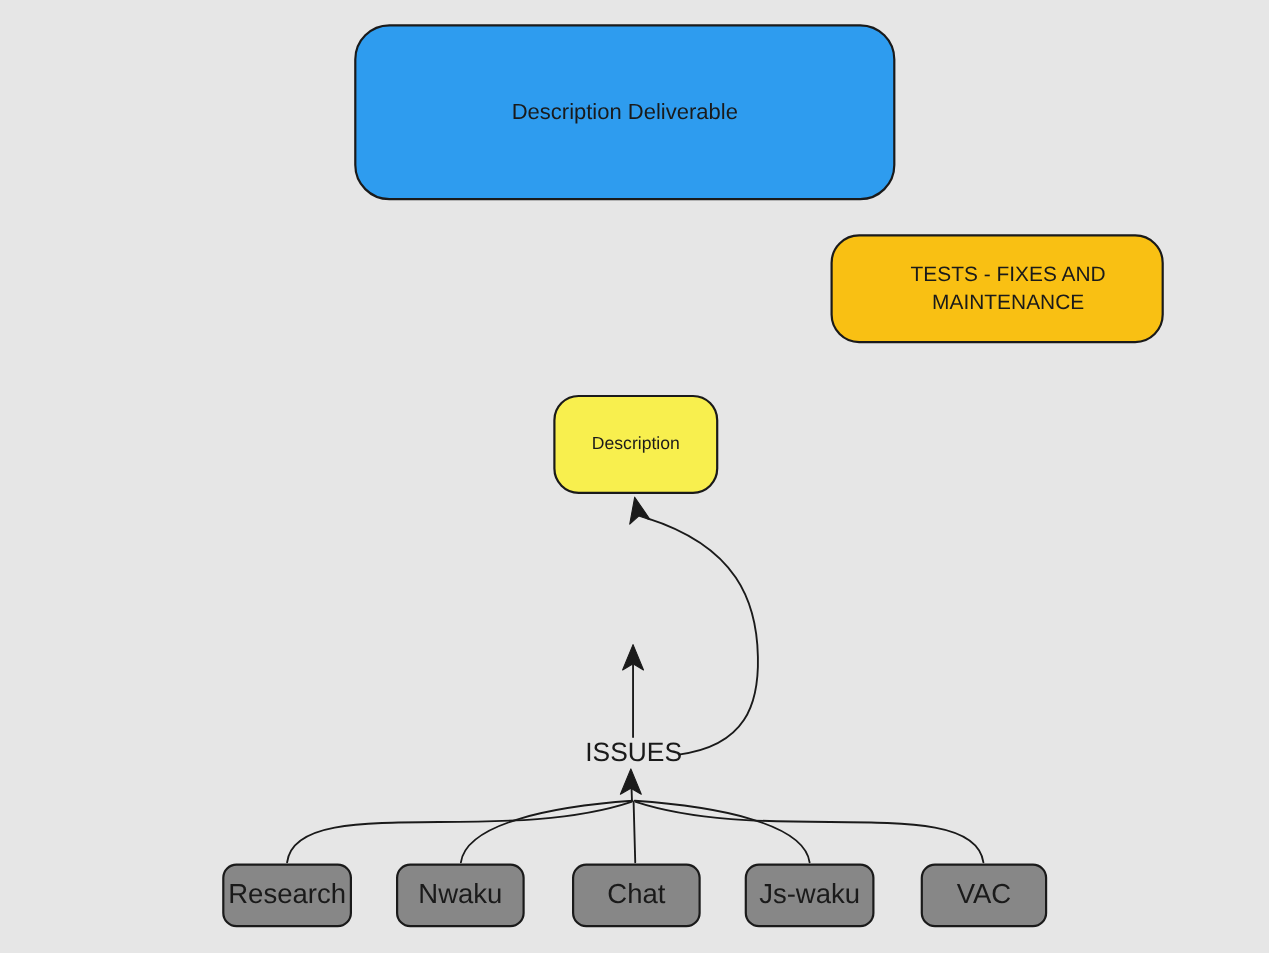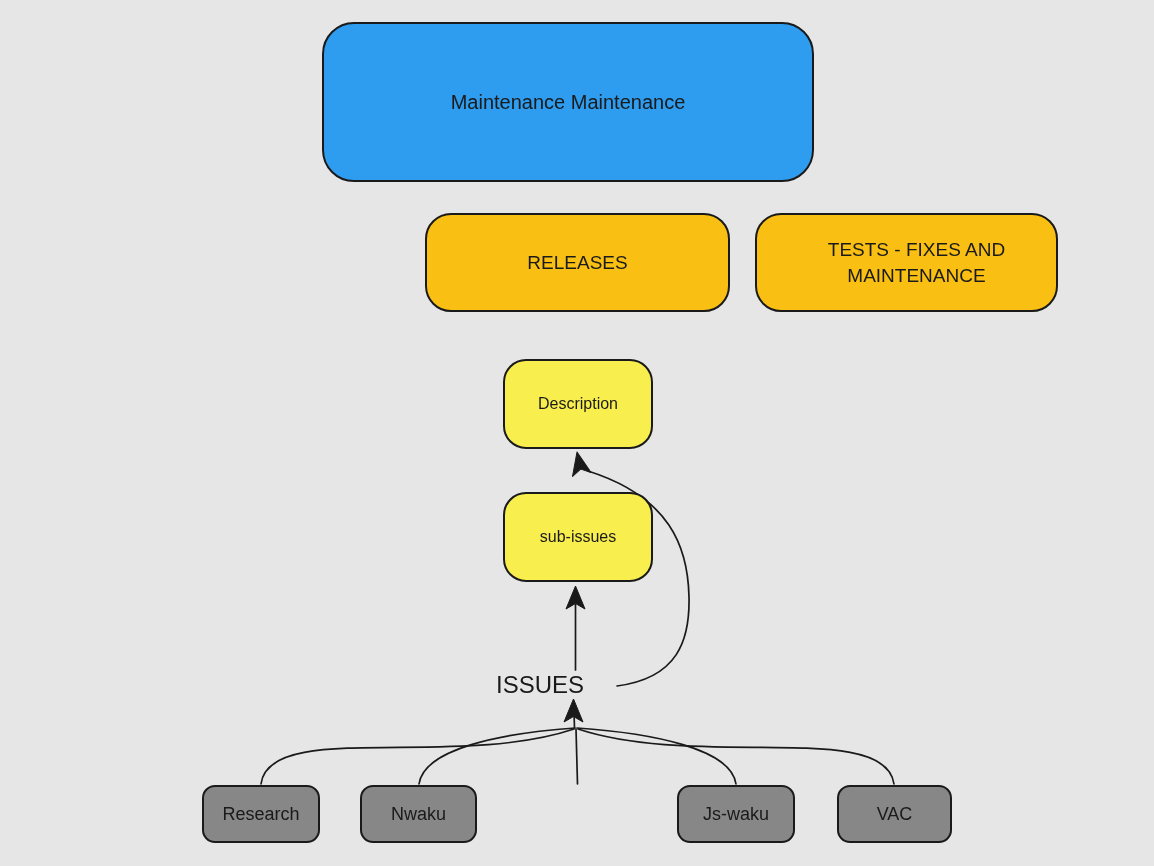--- a/index.html
+++ b/index.html
@@ -47,30 +47,30 @@
     left: 503px; width: 150px; height: 90px;
     border-radius: 23px;
     background: #f8ef4e;
     font-size: 16px;
   }
   .node-description { top: 359px; }
   .node-subissues   { top: 492px; }
   .issues-label {
     position: absolute;
     left: 496px; top: 671px; width: 160px;
-    text-align: left;
+    text-align: center;
     font-size: 24px;
     color: #1a1a1a;
     user-select: none;
   }
   .node-source {
     top: 785px; height: 58px;
     border-radius: 13px;
     background: #878787;
-    font-size: 18px;
+    font-size: 25px;
   }
   .node-research { left: 202px; width: 118px; }
   .node-nwaku    { left: 360px; width: 117px; }
   .node-chat     { left: 520px; width: 117px; }
   .node-jswaku   { left: 677px; width: 118px; }
   .node-vac      { left: 837px; width: 115px; }
   #edge-layer {
     position: absolute;
     left: 0; top: 0;
     width: 1154px; height: 866px;
@@ -105,44 +105,41 @@
     <polygon class="arrowhead" transform="translate(573.5,699)" points="0,0 -9.5,23 0,17.5 9.5,23"></polygon>
 
     <path class="edge" d="M 575.5 670 L 575.5 604"></path>
     <polygon class="arrowhead" transform="translate(575.5,586)" points="0,0 -9.5,23 0,17.5 9.5,23"></polygon>
 
     <path class="edge" d="M 617 686 C 678 678, 690 640, 689 597 C 688 547, 670 497, 588 471"></path>
     <polygon class="arrowhead" transform="translate(577,452) rotate(-12)" points="0,0 -9.5,23 0,17.5 9.5,23"></polygon>
   </svg>
 
   <div class="node node-root">
-    <span>Maintenance Maintenance</span>
+    <span>Description Deliverable</span>
   </div>
 
-  <div class="node node-category node-releases">
-    <span>RELEASES</span>
-  </div>
   <div class="node node-category node-tests">
     <span>TESTS - FIXES AND MAINTENANCE</span>
   </div>
 
   <div class="node node-detail node-description">
     <span>Description</span>
-  </div>
-  <div class="node node-detail node-subissues">
-    <span>sub-issues</span>
   </div>
 
   <div class="issues-label">ISSUES</div>
 
   <div class="node node-source node-research">
     <span>Research</span>
   </div>
   <div class="node node-source node-nwaku">
     <span>Nwaku</span>
+  </div>
+  <div class="node node-source node-chat">
+    <span>Chat</span>
   </div>
   <div class="node node-source node-jswaku">
     <span>Js-waku</span>
   </div>
   <div class="node node-source node-vac">
     <span>VAC</span>
   </div>
 
 </div>
 

